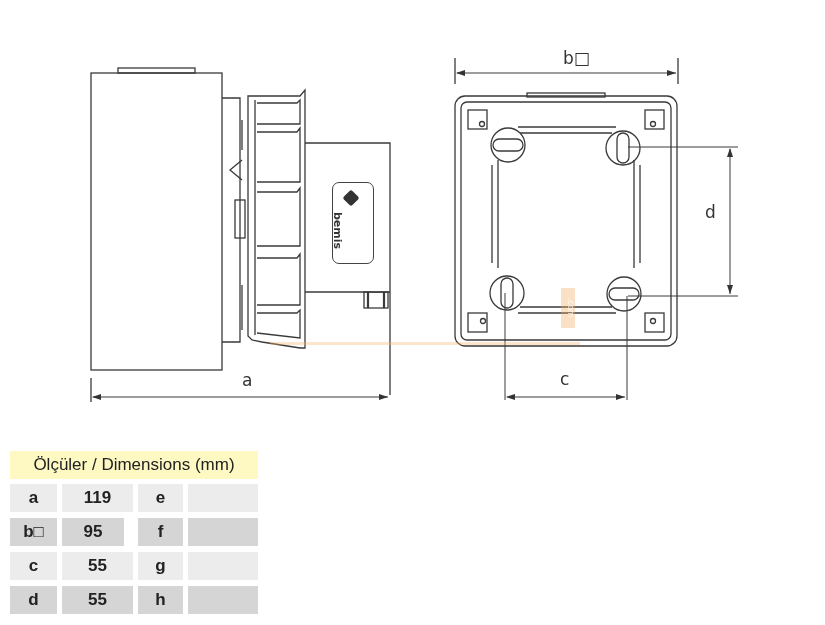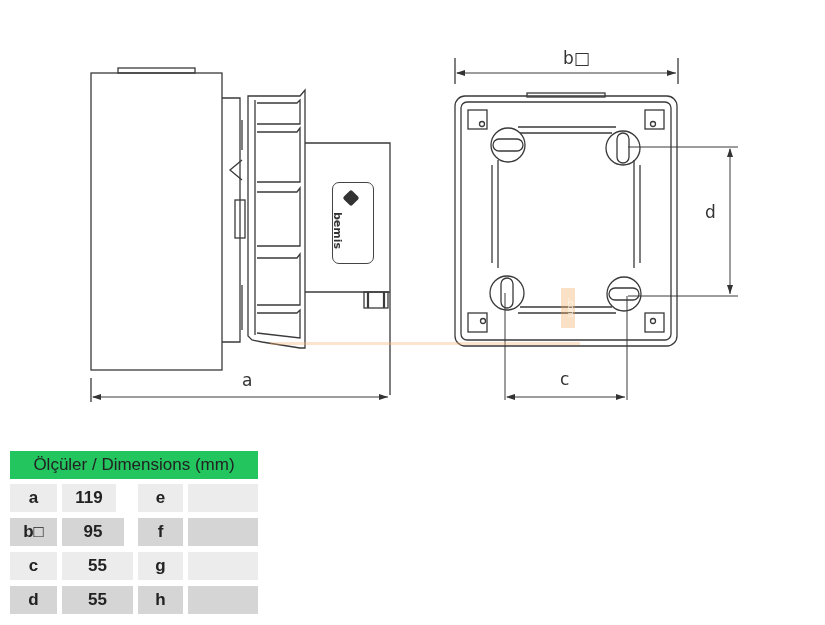--- a/index.html
+++ b/index.html
@@ -7,21 +7,21 @@
     #drawing { position: absolute; left: 0; top: 0; width: 825px; height: 440px; }
     .dim-label { position: absolute; font-family: "DejaVu Sans", sans-serif; font-size: 17px; color: #333; }
     .watermark { position: absolute; left: 262px; top: 292px; font-family: "DejaVu Sans", sans-serif; font-weight: bold; font-size: 34px; color: rgba(120,180,210,0.35); letter-spacing: 0px; white-space: nowrap; }
     .wm-dot { position: absolute; left: 561px; top: 288px; width: 14px; height: 40px; background: rgba(240,170,90,0.35); color: rgba(255,255,255,0.8); font-size: 8px; writing-mode: vertical-rl; text-align: center; }
     .wm-line { position: absolute; left: 270px; top: 342px; width: 310px; height: 3px; background: rgba(245,180,110,0.35); }
     .logo-badge { position: absolute; left: 332px; top: 182px; width: 40px; height: 80px; border: 1.3px solid #444; border-radius: 7px; background: #fff; }
     .logo-text { position: absolute; left: 344px; top: 212px; font-family: "DejaVu Sans", sans-serif; font-weight: bold; font-size: 11px; color: #333; transform: rotate(90deg); transform-origin: left top; white-space: nowrap; }
     .logo-icon { position: absolute; left: 345px; top: 192px; width: 12px; height: 12px; background: #333; border-radius: 2px; transform: rotate(45deg); }
 
     #dims-table { position: absolute; left: 10px; top: 451px; width: 248px; }
-    .t-header { position: absolute; left: 0; top: 0; width: 248px; height: 28px; background: #22c55e; font-family: "Liberation Sans", sans-serif; font-size: 17px; color: #222; line-height: 28px; text-align: center; }
+    .t-header { position: absolute; left: 0; top: 0; width: 248px; height: 28px; background: #fef9c3; font-family: "Liberation Sans", sans-serif; font-size: 17px; color: #222; line-height: 28px; text-align: center; }
     .t-cell { position: absolute; height: 28px; line-height: 28px; text-align: center; font-family: "Liberation Sans", sans-serif; font-size: 17px; color: #222; font-weight: bold; }
     .t-cell.light { background: #ececec; }
     .t-cell.dark { background: #d5d5d5; }
     .t-cell.key { font-weight: bold; }
   </style>
 </head>
 <body>
 
 <div id="drawing">
   <svg width="825" height="440" viewBox="0 0 825 440" xmlns="http://www.w3.org/2000/svg">
@@ -111,21 +111,21 @@
   <div class="dim-label" style="left:563px; top:48px;">b□</div>
   <div class="dim-label" style="left:705px; top:202px;">d</div>
   <div class="dim-label" style="left:560px; top:369px;">c</div>
 </div>
 
 <div id="dims-table">
   <div class="t-header">Ölçüler / Dimensions (mm)</div>
 
   <div>
     <div class="t-cell light key" style="left:0; top:33px; width:47px;">a</div>
-    <div class="t-cell light" style="left:52px; top:33px; width:54px;">119</div>
+    <div class="t-cell light" style="left:52px; top:33px; width:71px;">119</div>
     <div class="t-cell light key" style="left:128px; top:33px; width:45px;">e</div>
     <div class="t-cell light" style="left:178px; top:33px; width:70px;"></div>
   </div>
   <div>
     <div class="t-cell dark key" style="left:0; top:67px; width:47px;">b□</div>
     <div class="t-cell dark" style="left:52px; top:67px; width:62px;">95</div>
     <div class="t-cell dark key" style="left:128px; top:67px; width:45px;">f</div>
     <div class="t-cell dark" style="left:178px; top:67px; width:70px;"></div>
   </div>
   <div>

